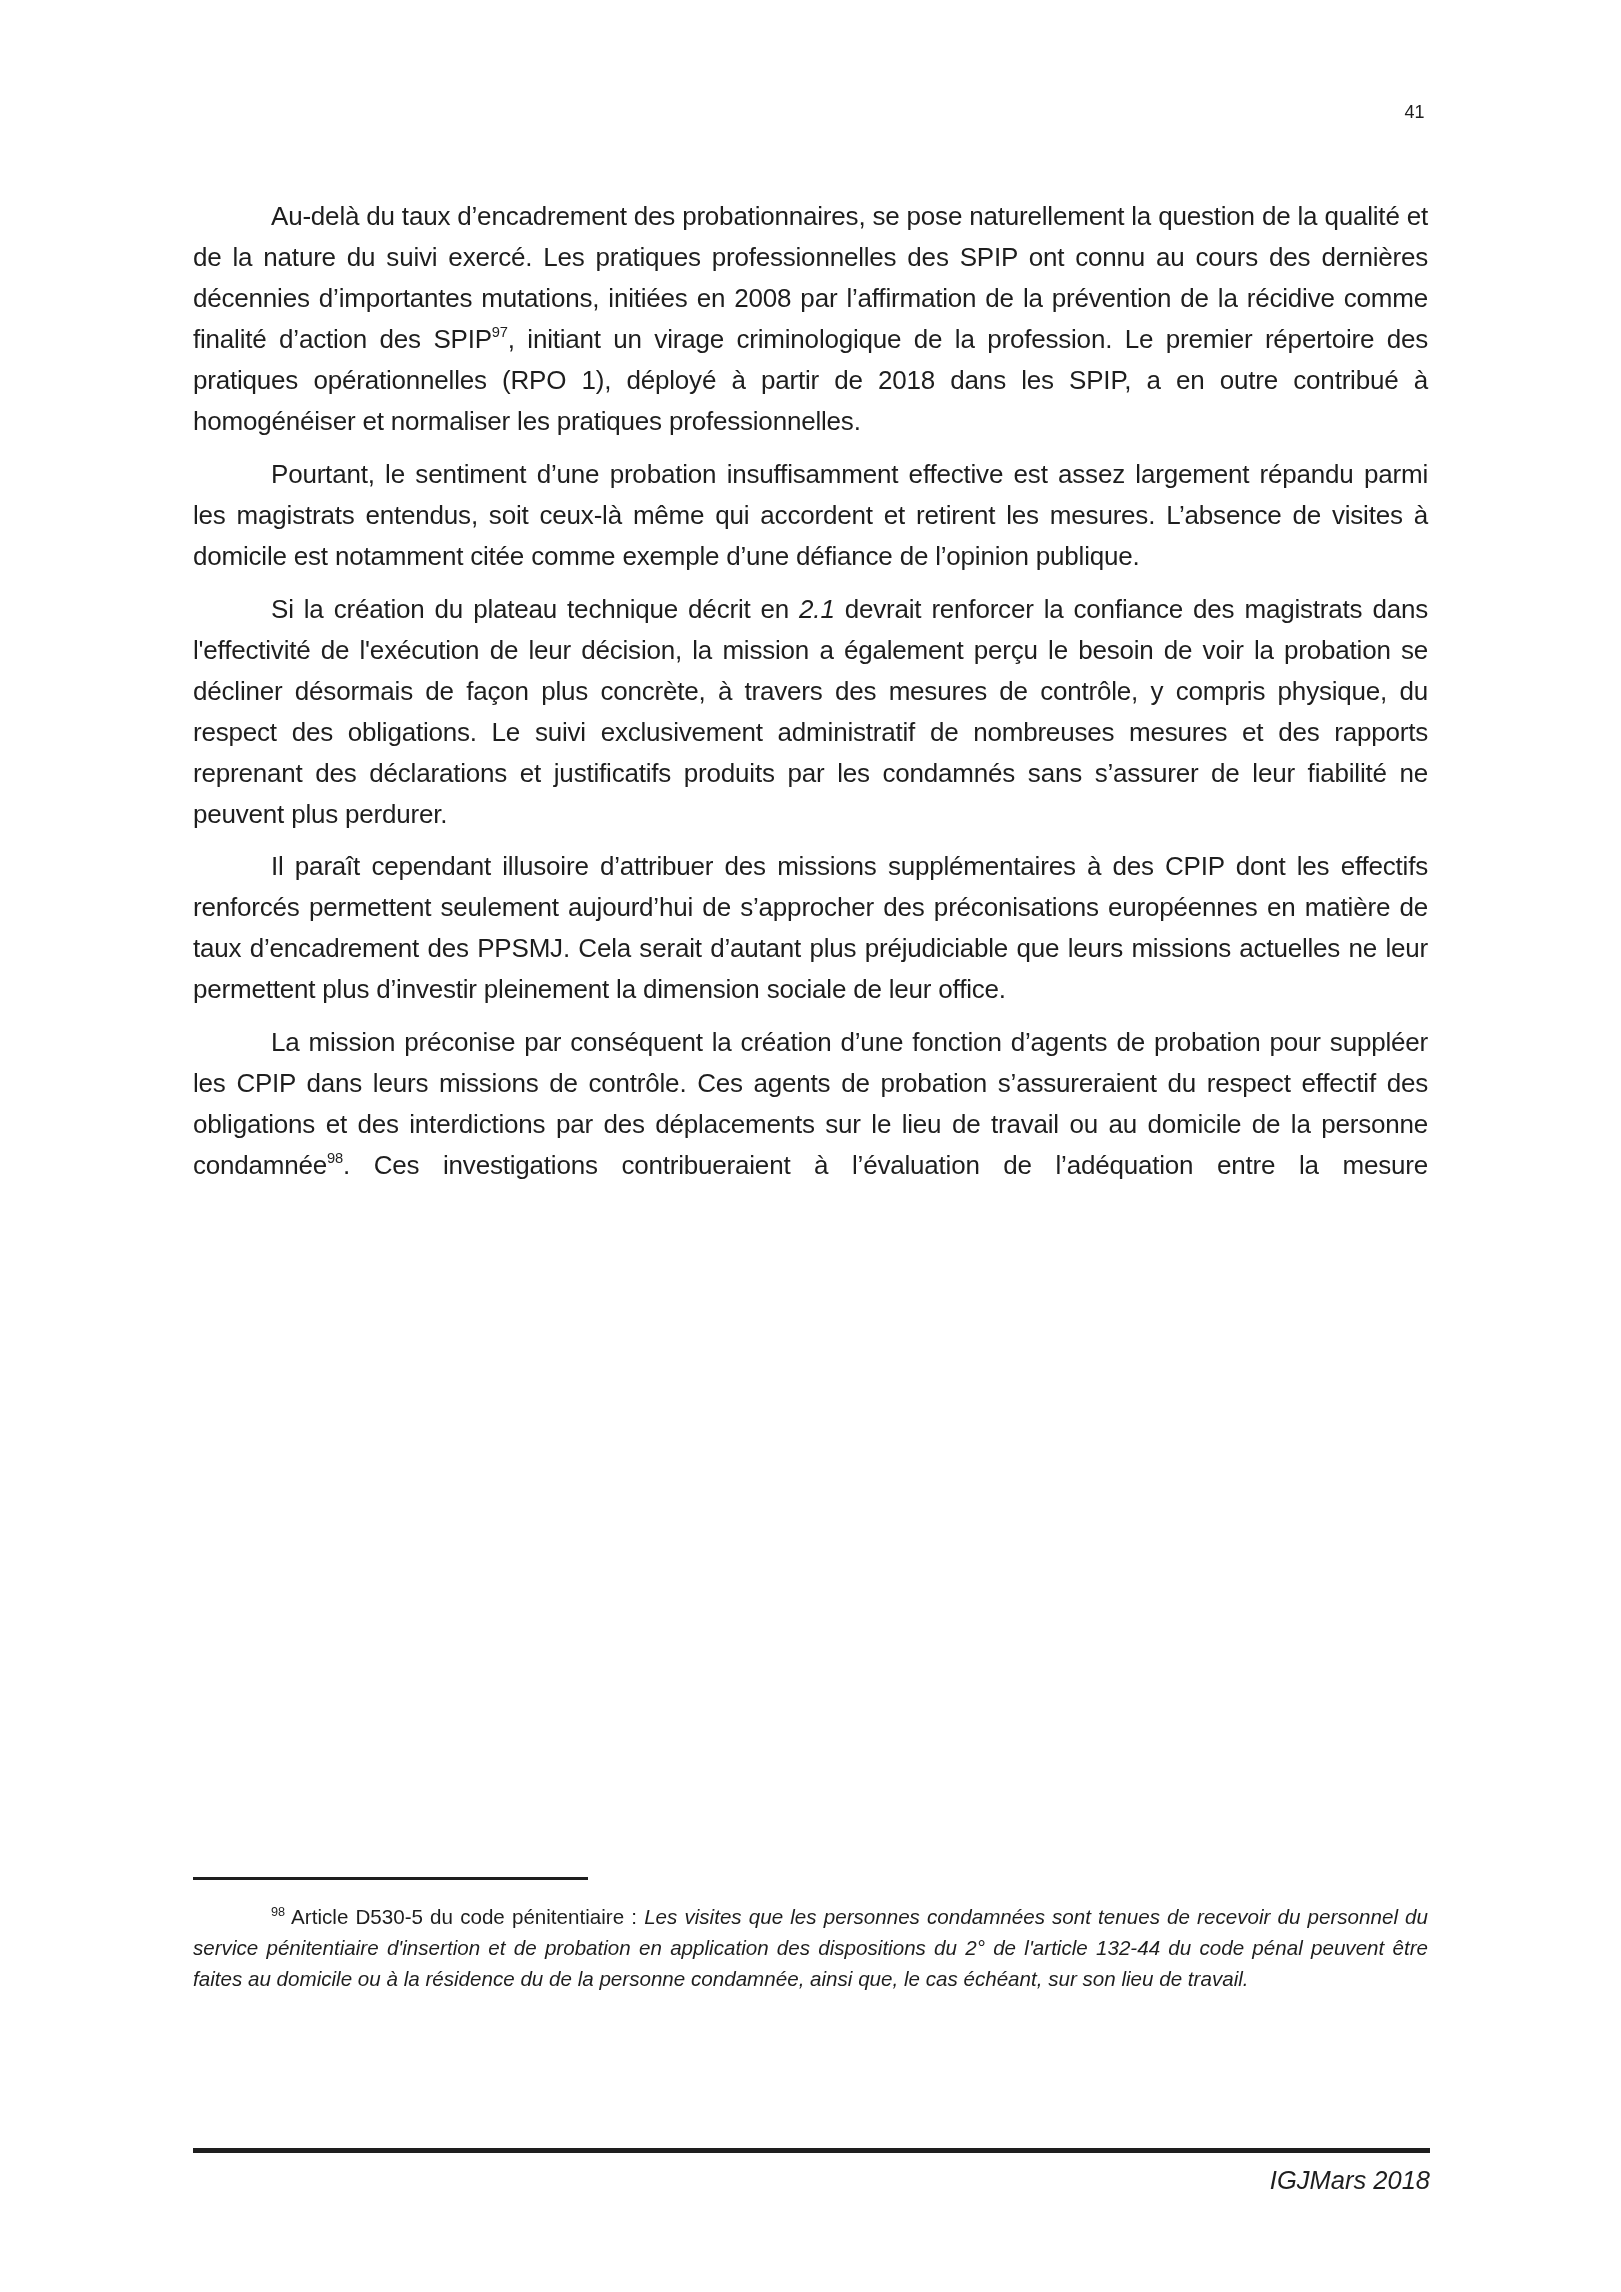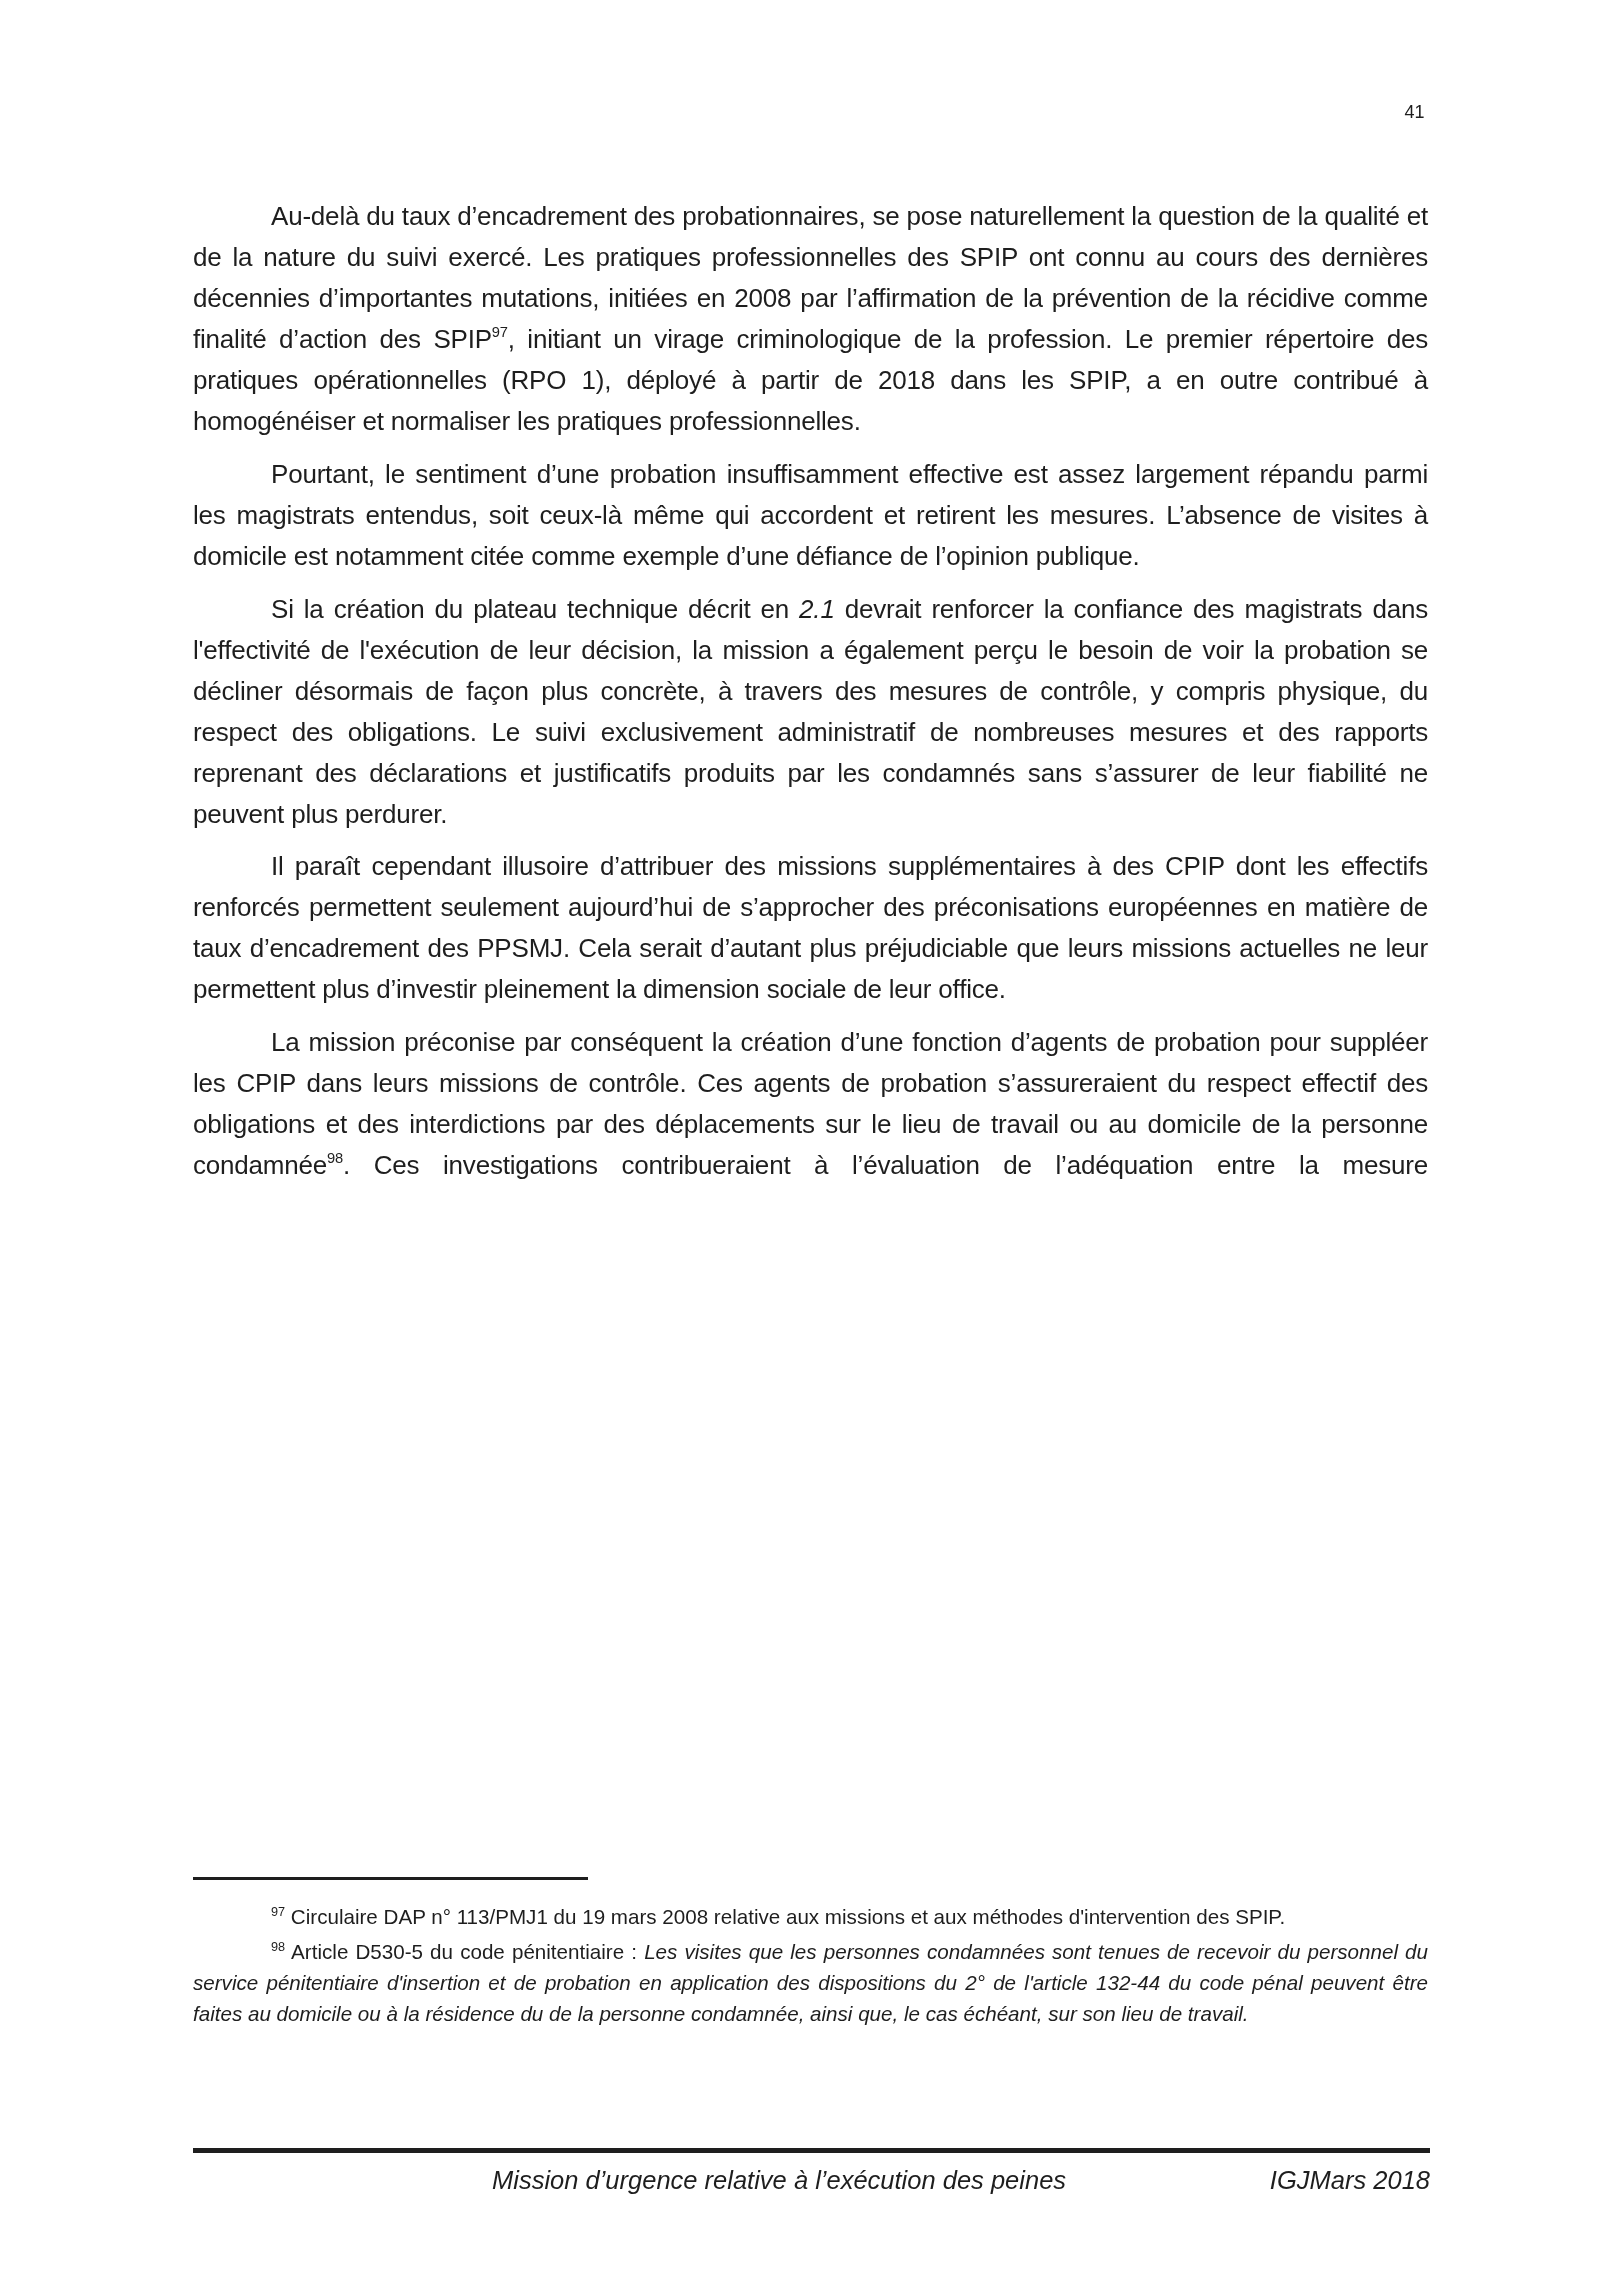--- a/index.html
+++ b/index.html
@@ -40,23 +40,21 @@
   <p class="para"><span>Si la création du plateau technique décrit en </span><span class="ref">2.1</span><span> devrait renforcer la confiance des magistrats dans l'effectivité de l'exécution de leur décision, la mission a également perçu le besoin de voir la probation se décliner désormais de façon plus concrète, à travers des mesures de contrôle, y compris physique, du respect des obligations. Le suivi exclusivement administratif de nombreuses mesures et des rapports reprenant des déclarations et justificatifs produits par les condamnés sans s’assurer de leur fiabilité ne peuvent plus perdurer.</span></p>
 
   <p class="para">Il paraît cependant illusoire d’attribuer des missions supplémentaires à des CPIP dont les effectifs renforcés permettent seulement aujourd’hui de s’approcher des préconisations européennes en matière de taux d’encadrement des PPSMJ. Cela serait d’autant plus préjudiciable que leurs missions actuelles ne leur permettent plus d’investir pleinement la dimension sociale de leur office.</p>
 
   <p class="para" style="text-align-last: justify; margin-bottom:0;"><span>La mission préconise par conséquent la création d’une fonction d’agents de probation pour suppléer les CPIP dans leurs missions de contrôle. Ces agents de probation s’assureraient du respect effectif des obligations et des interdictions par des déplacements sur le lieu de travail ou au domicile de la personne condamnée</span><sup>98</sup><span>. Ces investigations contribueraient à l’évaluation de l’adéquation entre la</span> <span>mesure</span></p>
 </div>
 
 <div class="fn-rule"></div>
 
 <div class="footnotes">
-  <p class="fn"><sup>97</sup><span> Circulaire DAP n° 113/PMJ1 du 19 mars 2008 relative aux missions et aux méthodes d'intervention des SPIP.</span></p>
   <p class="fn"><sup>98</sup><span> Article D530-5 du code pénitentiaire : </span><span class="quote">Les visites que les personnes condamnées sont tenues de recevoir du personnel du service pénitentiaire d'insertion et de probation en application des dispositions du 2° de l'article 132-44 du code pénal peuvent être faites au domicile ou à la résidence du de la personne condamnée, ainsi que, le cas échéant, sur son lieu de travail.</span></p>
 </div>
 
 <div class="footer-rule"></div>
 <div class="footer">
   <span>IGJ</span>
-  <span class="center">Mission d’urgence relative à l’exécution des peines</span>
   <span>Mars 2018</span>
 </div>
 
 
 </body></html>

